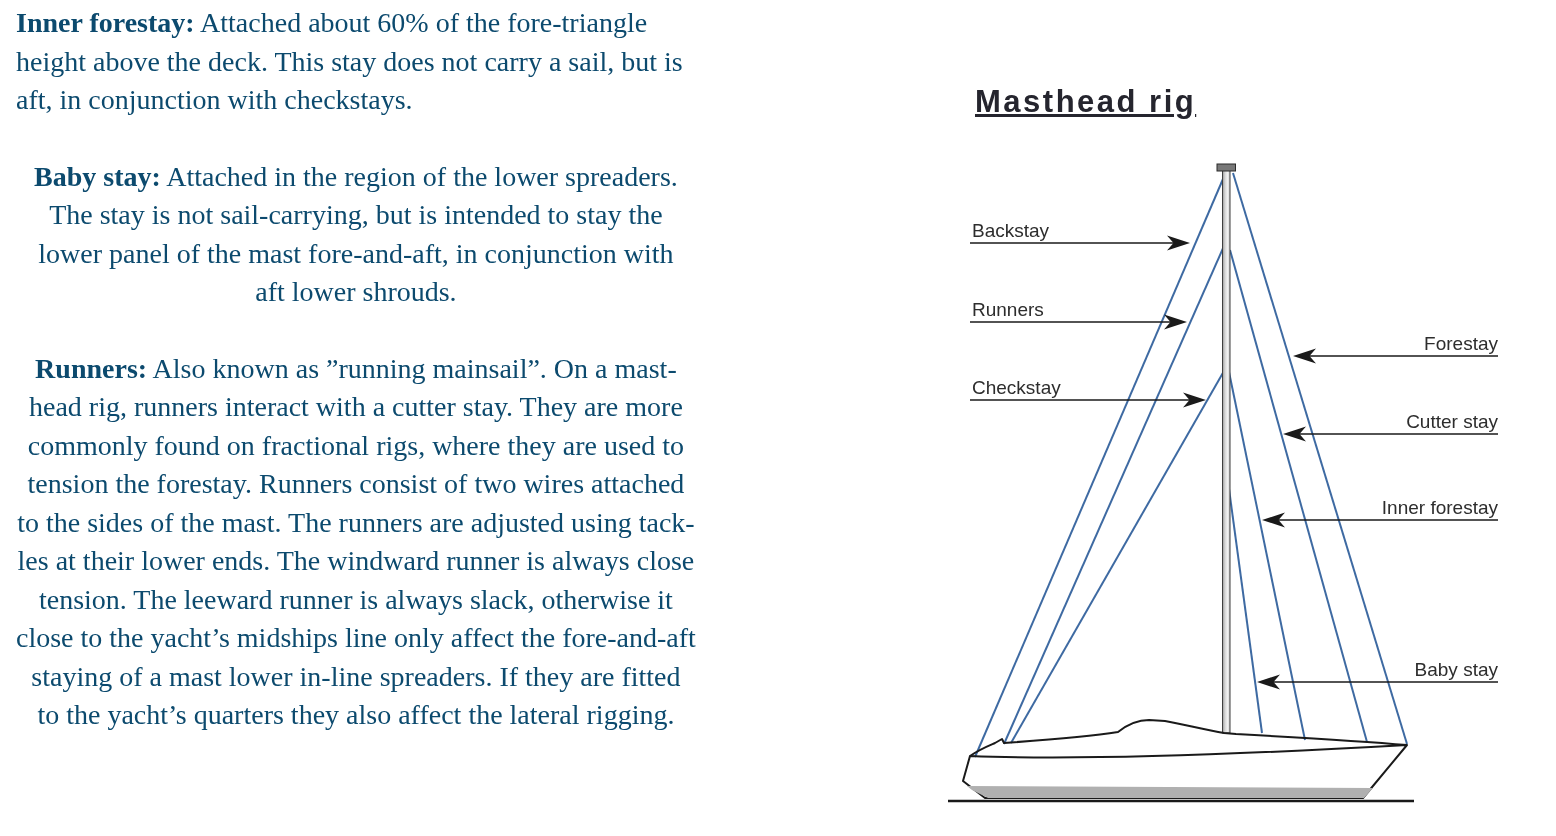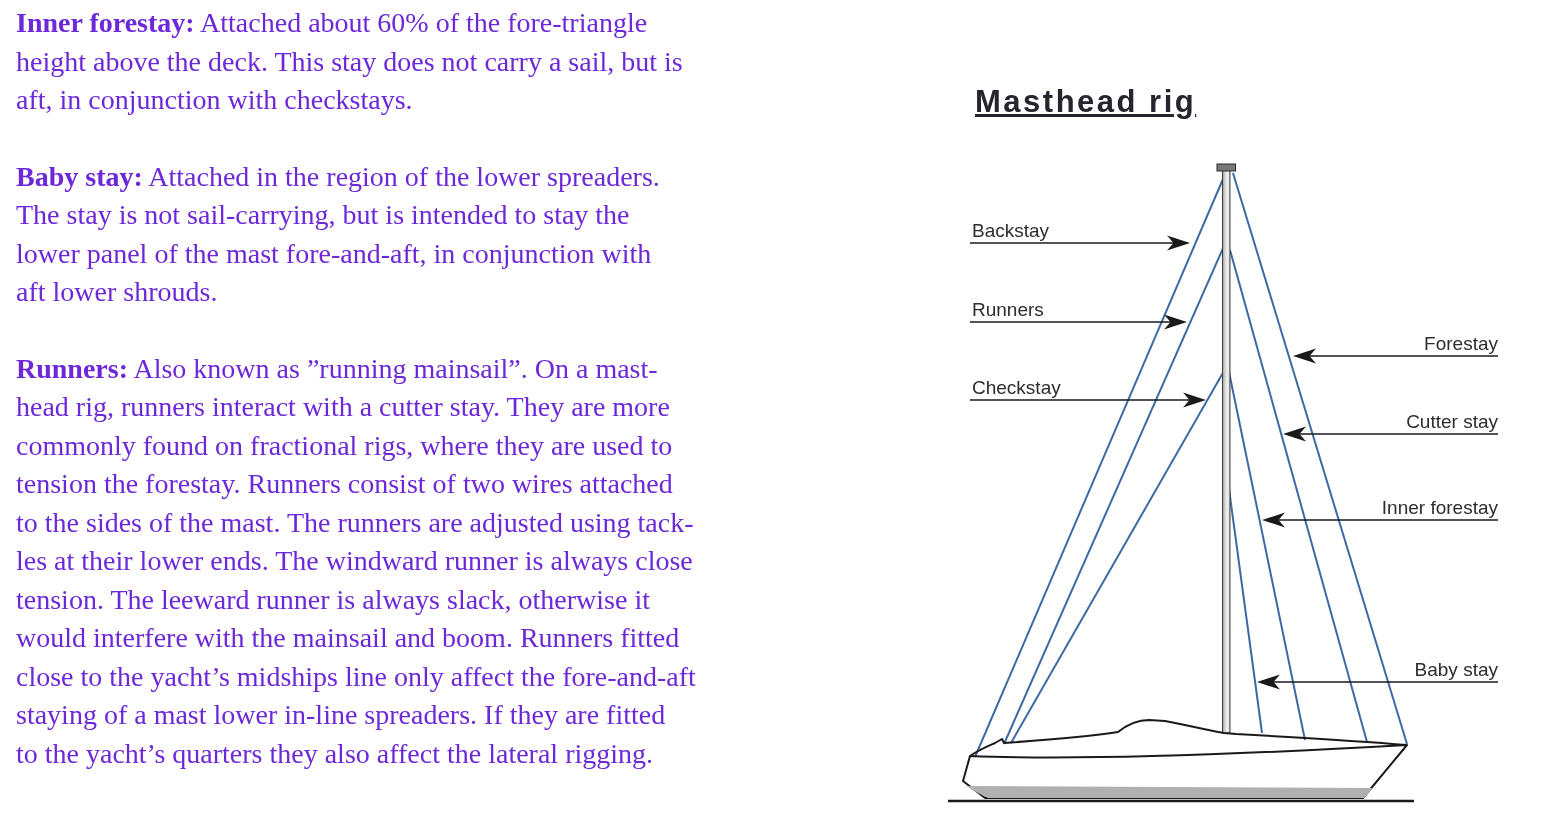--- a/index.html
+++ b/index.html
@@ -9,24 +9,24 @@
     background: #ffffff;
     overflow: hidden;
     font-family: "Liberation Serif", serif;
   }
   
   .text-col {
     position: absolute;
     left: 16px; top: 4px;
     font-size: 28px;
     line-height: 38.5px;
-    color: #6d28d9;
+    color: #0c4a6e;
     white-space: nowrap;
   }
-  .para + .para { margin-top: 38px; }
+  .para + .para { margin-top: 38px; text-align: center; }
   .para b { font-weight: bold; }
   
   .fig-title {
     position: absolute;
     left: 975px; top: 84px;
     font-family: "Liberation Sans", sans-serif;
     font-weight: bold;
     font-size: 31px;
     letter-spacing: 2.5px;
     color: #25252e;
@@ -60,21 +60,20 @@
     <div class="line">aft lower shrouds.</div>
   </div>
   <div class="para">
     <div class="line"><b>Runners:</b><span> Also known as ”running mainsail”. On a mast-</span></div>
     <div class="line">head rig, runners interact with a cutter stay. They are more</div>
     <div class="line">commonly found on fractional rigs, where they are used to</div>
     <div class="line">tension the forestay. Runners consist of two wires attached</div>
     <div class="line">to the sides of the mast. The runners are adjusted using tack-</div>
     <div class="line">les at their lower ends. The windward runner is always close</div>
     <div class="line">tension. The leeward runner is always slack, otherwise it</div>
-    <div class="line">would interfere with the mainsail and boom. Runners fitted</div>
     <div class="line">close to the yacht’s midships line only affect the fore-and-aft</div>
     <div class="line">staying of a mast lower in-line spreaders. If they are fitted</div>
     <div class="line">to the yacht’s quarters they also affect the lateral rigging.</div>
   </div>
 </div>
 
 <div class="fig-title">Masthead rig</div>
 
 <svg class="diagram" width="620" height="696" viewBox="0 0 620 696" xmlns="http://www.w3.org/2000/svg">
   <defs>

